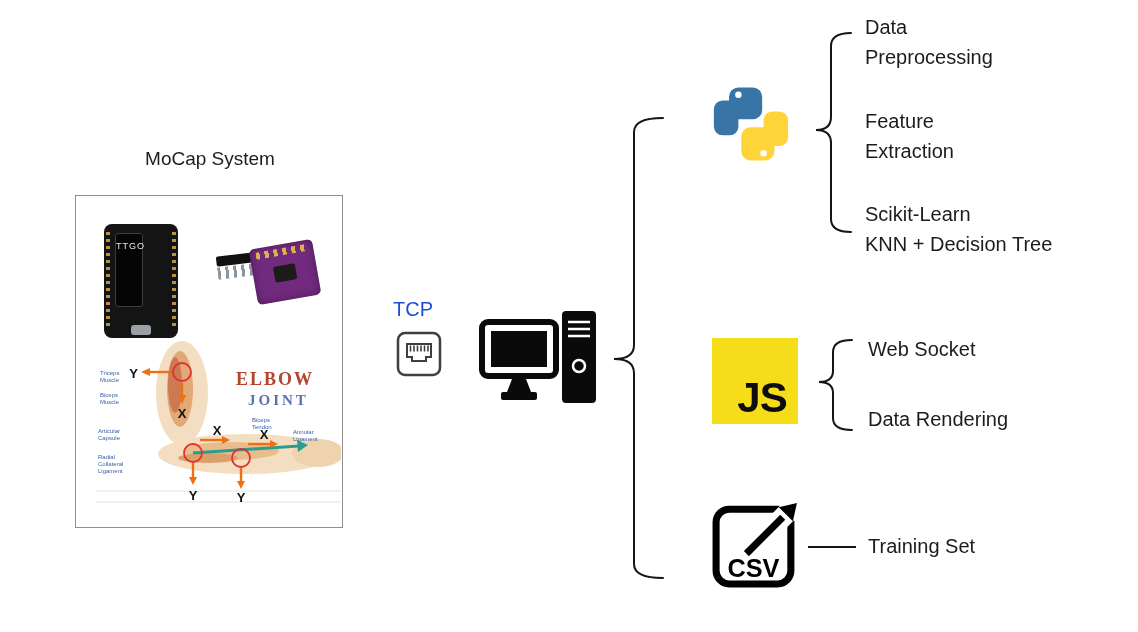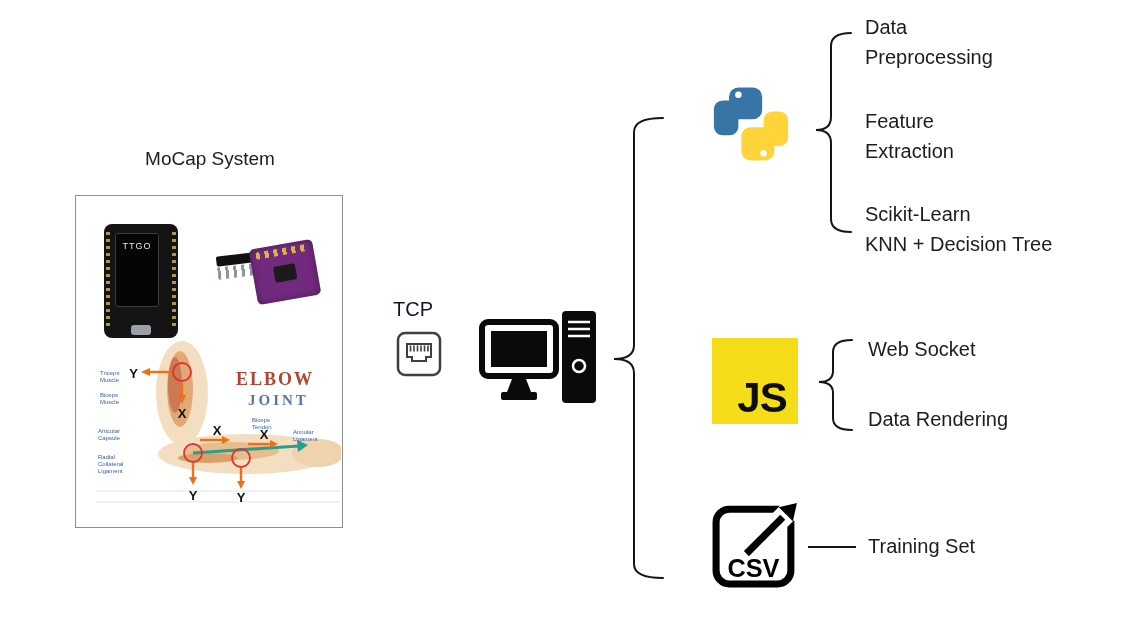--- a/index.html
+++ b/index.html
@@ -14,21 +14,21 @@
   .mocap-title { position:absolute; left:76px; top:148px; width:268px; text-align:center;
                  font-size:19px; color:#1d1d1d; }
   .mocap-box { position:absolute; left:75px; top:195px; width:268px; height:333px;
                border:1px solid #8f8f8f; background:#fff; }
 
   .ttgo-board { position:absolute; left:28px; top:28px; width:74px; height:114px;
                 background:#141414; border-radius:8px; }
   .ttgo-pins { position:absolute; top:8px; bottom:8px; width:4px;
                background:repeating-linear-gradient(to bottom,#b99245 0 3px,#141414 3px 7px); }
   .ttgo-pins.left { left:2px; } .ttgo-pins.right { right:2px; }
-  .ttgo-screen { position:absolute; left:11px; top:9px; width:44px; height:74px;
+  .ttgo-screen { position:absolute; left:11px; top:9px; width:28px; height:74px;
                  background:#050505; border:1px solid #3c3c3c; border-radius:3px; text-align:center; }
   .ttgo-label { color:#e8e8e8; font-size:9px; letter-spacing:1px; display:inline-block; margin-top:7px; }
   .ttgo-usb { position:absolute; left:27px; bottom:3px; width:20px; height:10px;
               background:#9aa0a6; border-radius:3px; }
 
   .pin-header { position:absolute; left:141px; top:57px; width:62px; height:24px; transform:rotate(-7deg); }
   .pin-plastic { height:10px; background:#111; border-radius:2px; }
   .pin-pins { height:12px; margin-top:1px;
               background:repeating-linear-gradient(90deg,#8d959c 0 3px,transparent 3px 8px); }
 
@@ -41,21 +41,21 @@
 
   .elbow-svg { position:absolute; left:20px; top:145px; }
   .ax { font-weight:bold; font-size:13px; fill:#111; font-family:"Liberation Sans",sans-serif; }
   .elbow-t { font-family:"Liberation Serif",serif; font-weight:bold; font-size:18px;
              fill:#b5432e; letter-spacing:2px; }
   .joint-t { font-family:"Liberation Serif",serif; font-weight:bold; font-size:15px;
              fill:#5673b8; letter-spacing:3px; }
   .ann { position:absolute; font-size:6px; line-height:7px; color:#3b62a8; white-space:pre-line; }
 
   
-  .tcp-label { position:absolute; left:393px; top:298px; font-size:20px; color:#0f172a; }
+  .tcp-label { position:absolute; left:393px; top:298px; font-size:20px; color:#1d4ed8; }
   .icon-abs { position:absolute; }
 
   
   .rlabel { position:absolute; font-size:20px; line-height:30px; color:#1c1c1c;
             white-space:pre-line; width:280px; }
   .js-logo { position:absolute; left:712px; top:338px; width:86px; height:86px;
              background:#f5de19; display:flex; align-items:flex-end; justify-content:center; }
   .js-logo span { font-size:42px; font-weight:bold; color:#0d0d0d; line-height:1;
                   padding-bottom:5px; transform:translateX(7px); letter-spacing:-1px; }
   .csv-text { font-family:"Liberation Sans",sans-serif; font-weight:bold; font-size:25px; fill:#000; }

